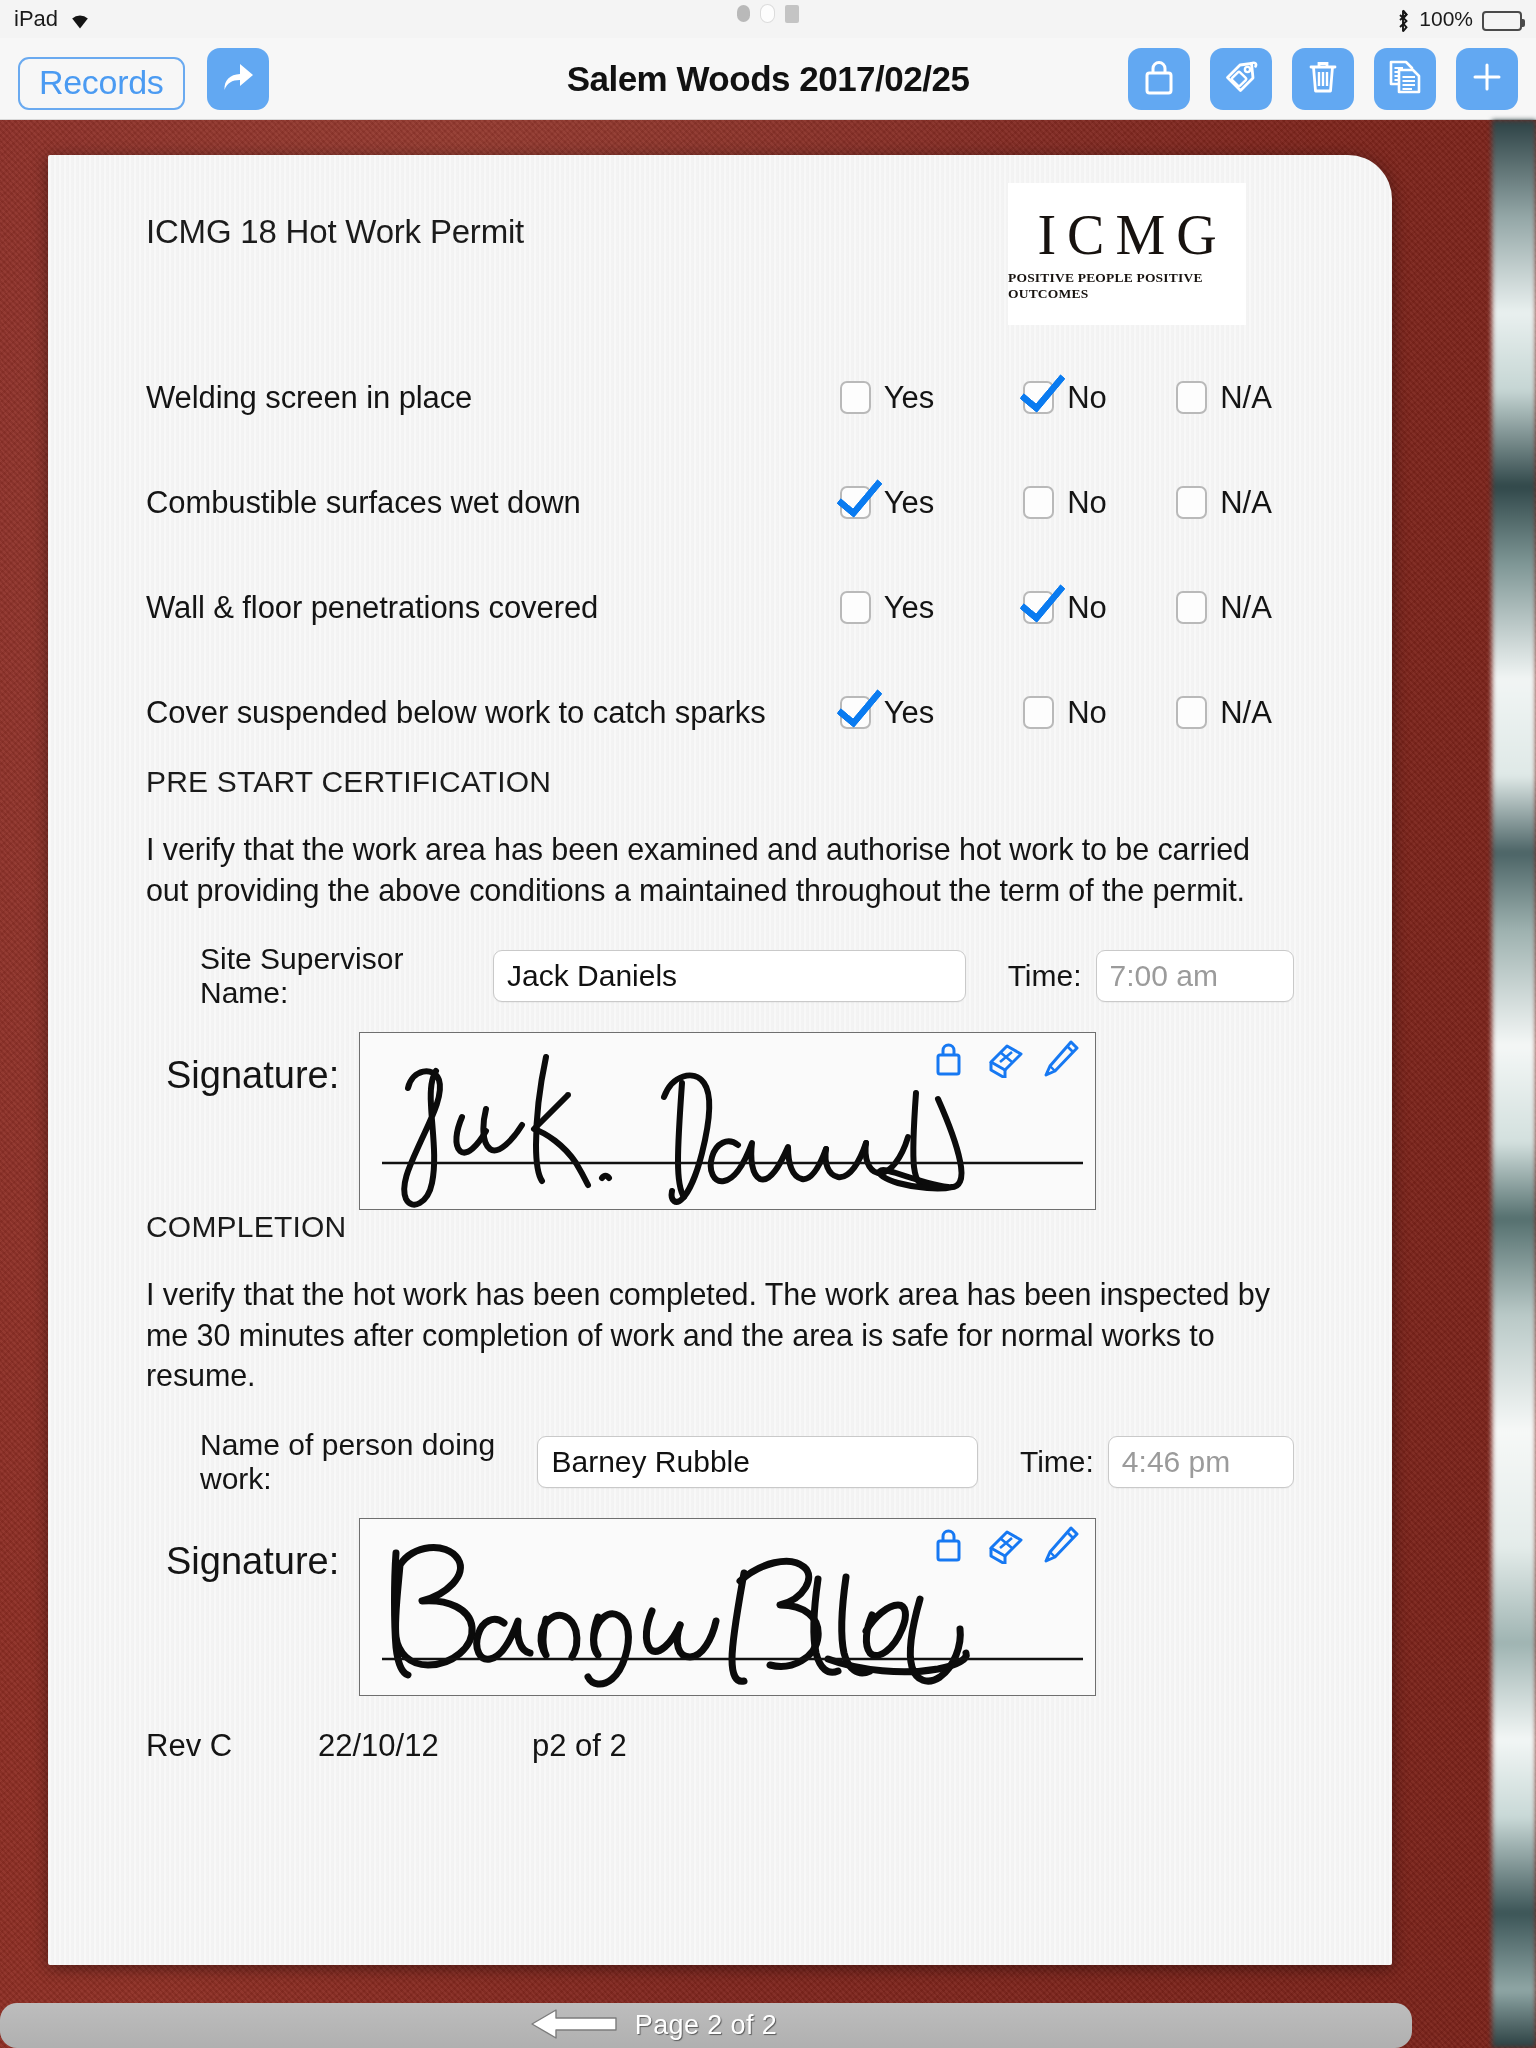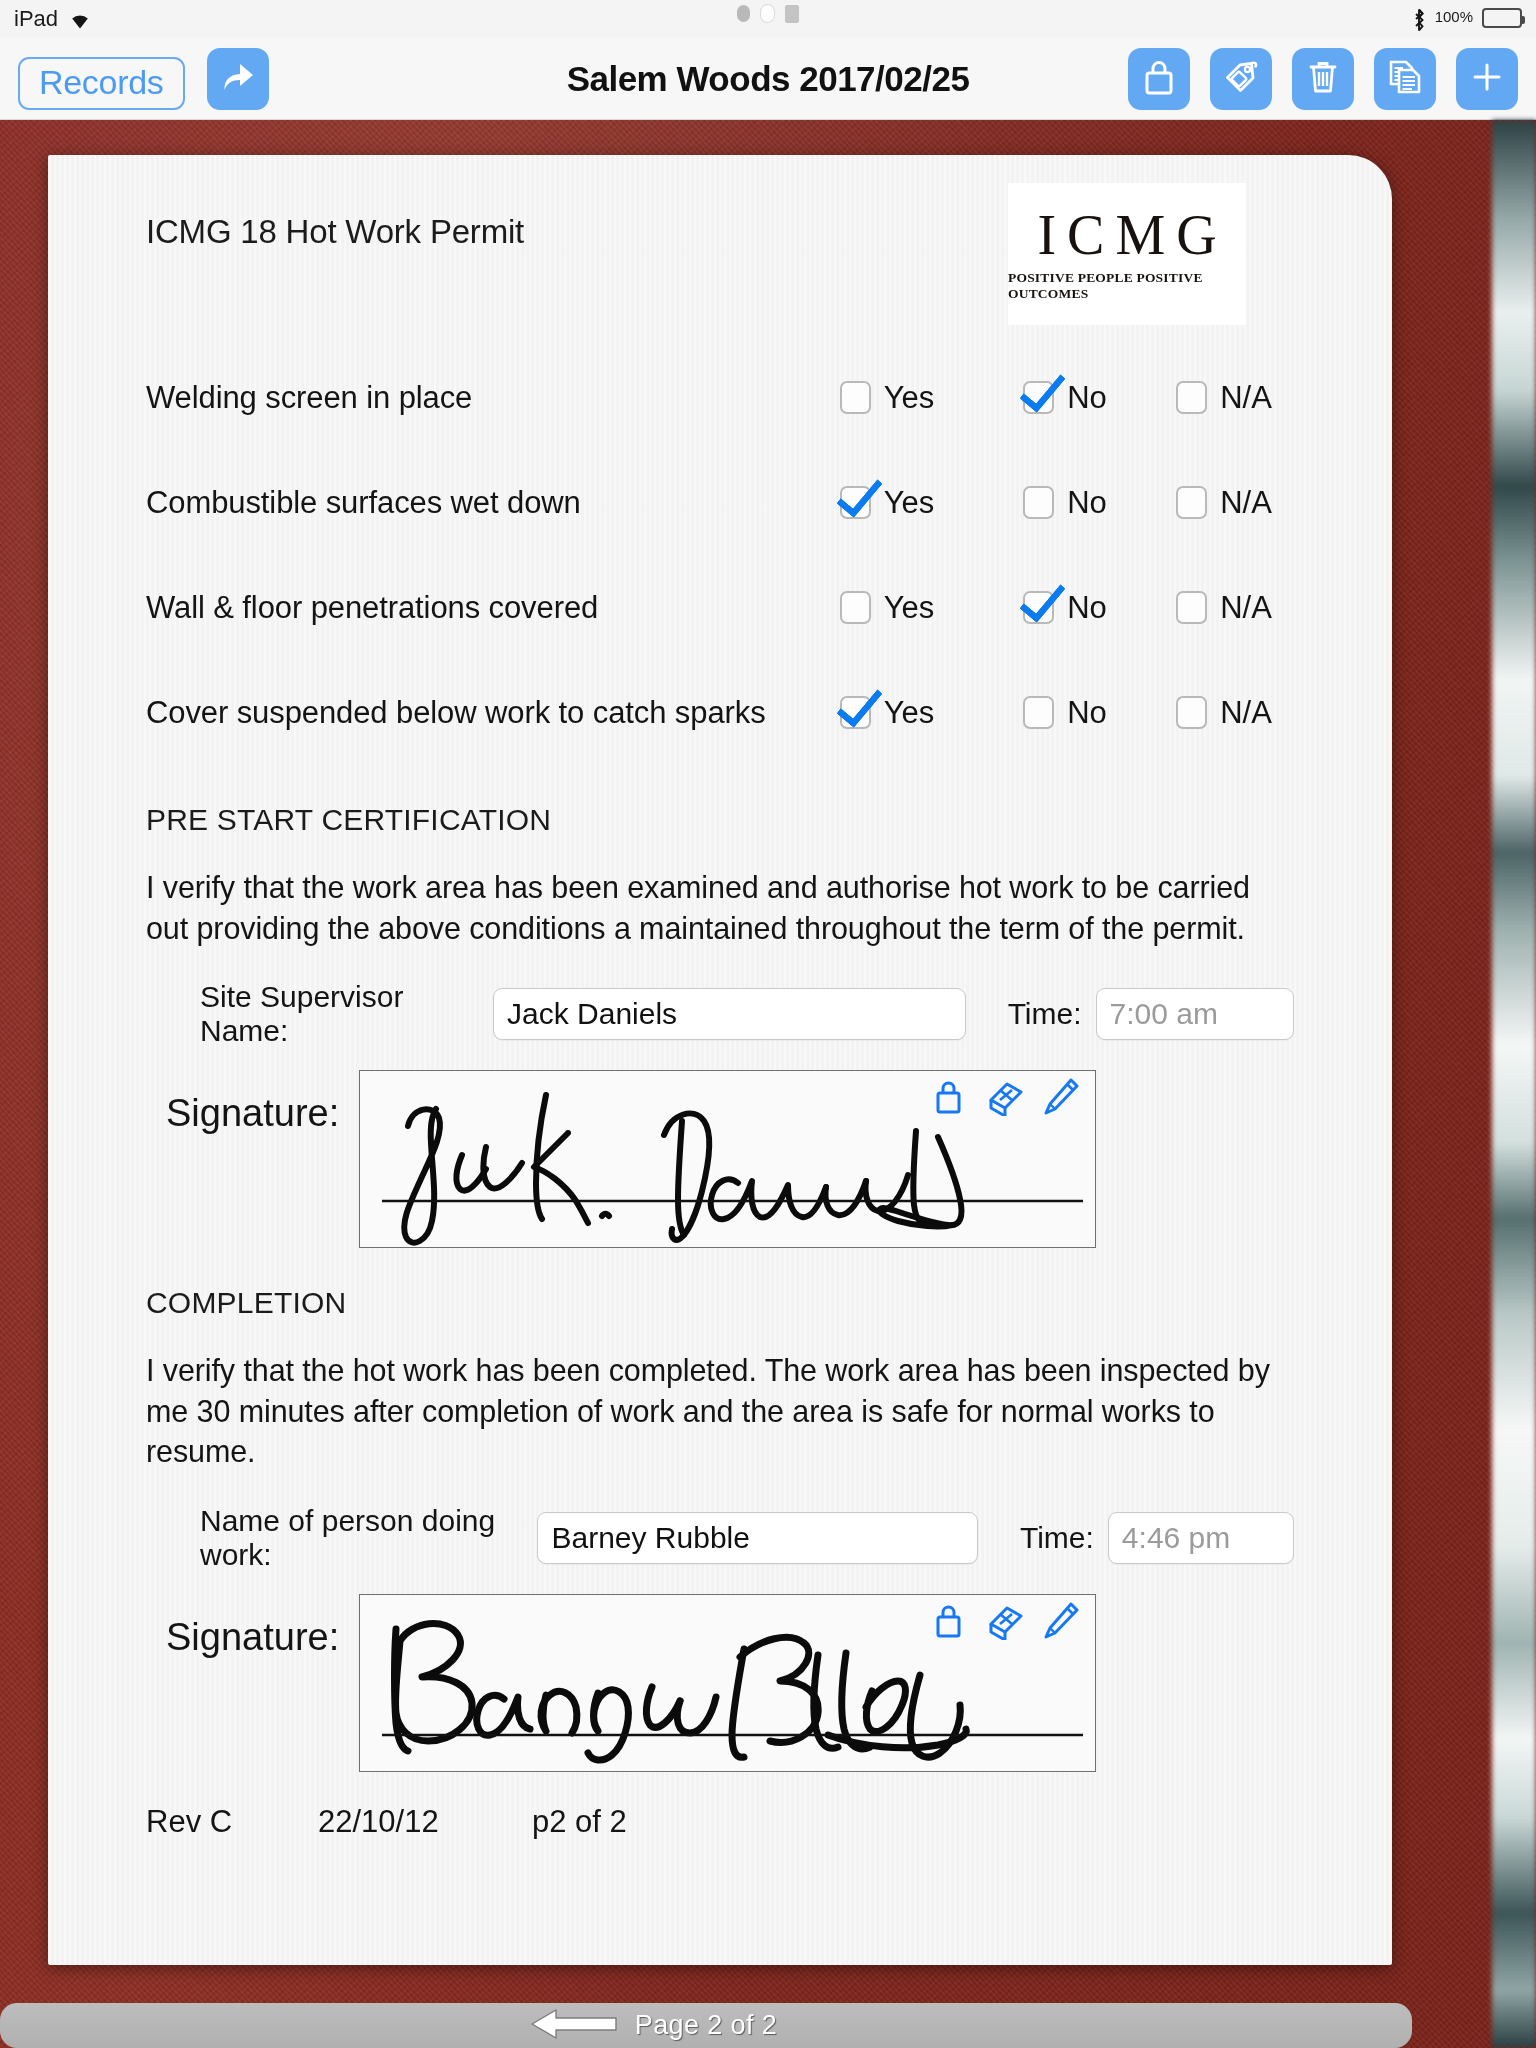--- a/index.html
+++ b/index.html
@@ -19,22 +19,22 @@
     background: #f4f4f4;
     display: flex;
     align-items: center;
     padding: 0 14px;
     font-size: 22px;
     color: #1a1a1a;
   }
   .status-left { display: flex; align-items: center; gap: 10px; }
   .status-right {
     margin-left: auto;
-    display: flex; align-items: flex-start; gap: 9px;
-    font-size: 15px;
+    display: flex; align-items: flex-end; gap: 9px;
+    font-size: 21px;
   }
   .wifi-ico { display:inline-block; width: 24px; height: 18px; position: relative; }
   .wifi-ico svg { display:block; }
   .bt-ico { display:inline-block; width:14px; height:22px; }
   .battery {
     width: 40px; height: 20px;
     border: 2px solid #4a4a4a;
     border-radius: 4px;
     position: relative;
     padding: 2px;
@@ -193,21 +193,21 @@
     border: solid #0a7bf0;
     border-width: 0 7px 7px 0;
     transform: rotate(40deg);
     border-radius: 2px;
   }
   .opt-label { font-size: 31px; color:#141414; }
 
   
   .sec-head {
     font-size: 30px; color:#1b1b1b;
-    margin-top: 38px; letter-spacing: 0.2px;
+    letter-spacing: 0.2px;
   }
   .sec-body {
     font-size: 30.5px; color:#141414;
     line-height: 1.33; margin-top: 30px;
     letter-spacing:-0.1px;
   }
 
   
   .field-row {
     display:flex; align-items:center;

